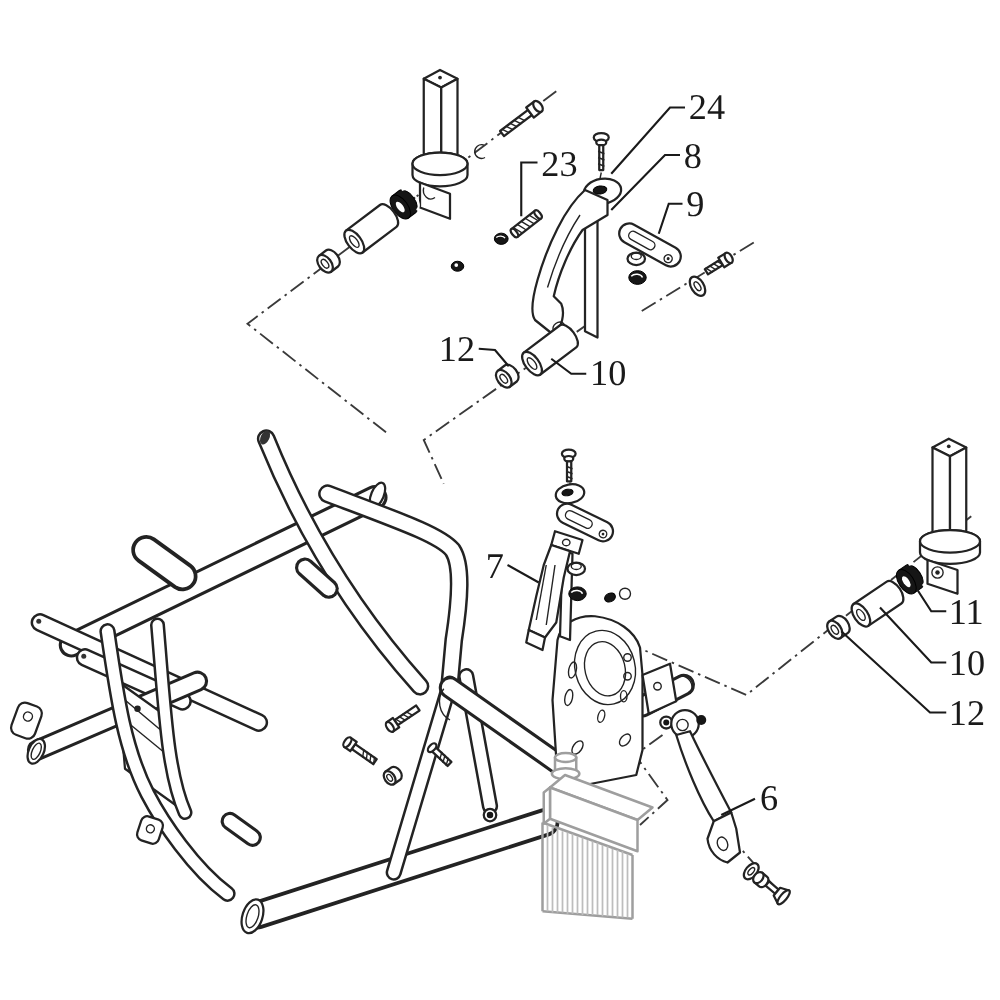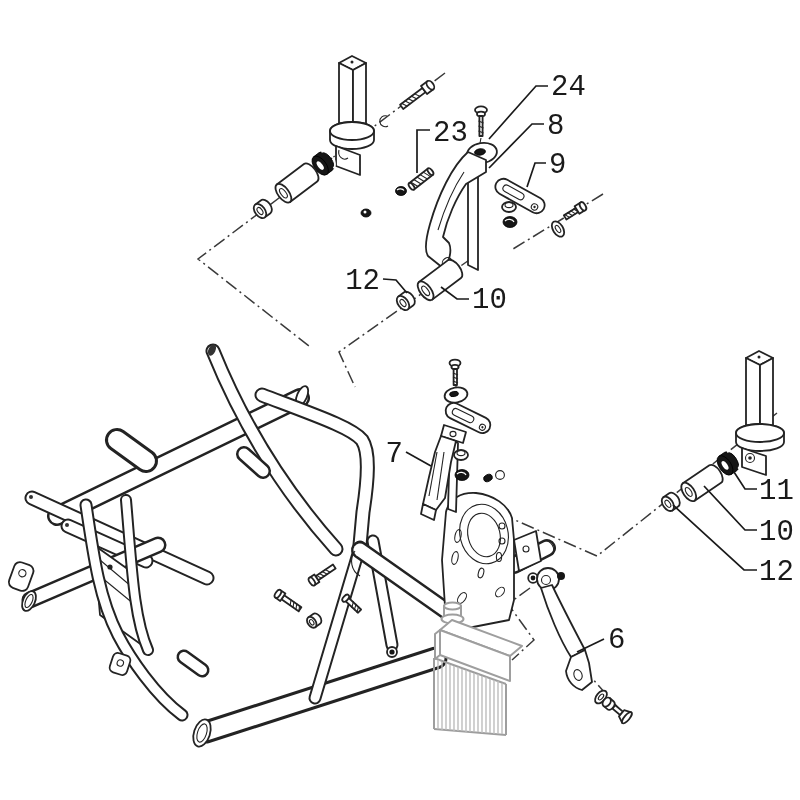--- a/index.html
+++ b/index.html
@@ -1,17 +1,17 @@
 <!DOCTYPE html>
 <html><head>
 <meta charset="utf-8">
 <style>
   html,body{margin:0;padding:0;background:#fff;}
   .canvas{position:relative;width:800px;height:800px;background:#fff;overflow:hidden;
-          font-family:Liberation Mono, monospace;}
+          font-family:Liberation Serif, serif;}
   svg{position:absolute;left:0;top:0;}
   .tube-o{stroke:#232323;fill:none;stroke-linecap:round;stroke-linejoin:round;}
   .tube-i{stroke:#ffffff;fill:none;stroke-linecap:round;stroke-linejoin:round;}
   .part{fill:#ffffff;stroke:#232323;stroke-width:1.8;stroke-linejoin:round;}
   .thin{fill:none;stroke:#232323;stroke-width:1.1;}
   .dark{fill:#161616;stroke:#000000;stroke-width:0.8;}
   .dash{fill:none;stroke:#3a3a3a;stroke-width:1.5;stroke-dasharray:13 4 2 4;}
   .gray{stroke:#9e9e9e;fill:#ffffff;stroke-width:2;stroke-linejoin:round;}
   .fin{stroke:#bdbdbd;stroke-width:1.4;}
   .callout-text{fill:#1a1a1a;}

